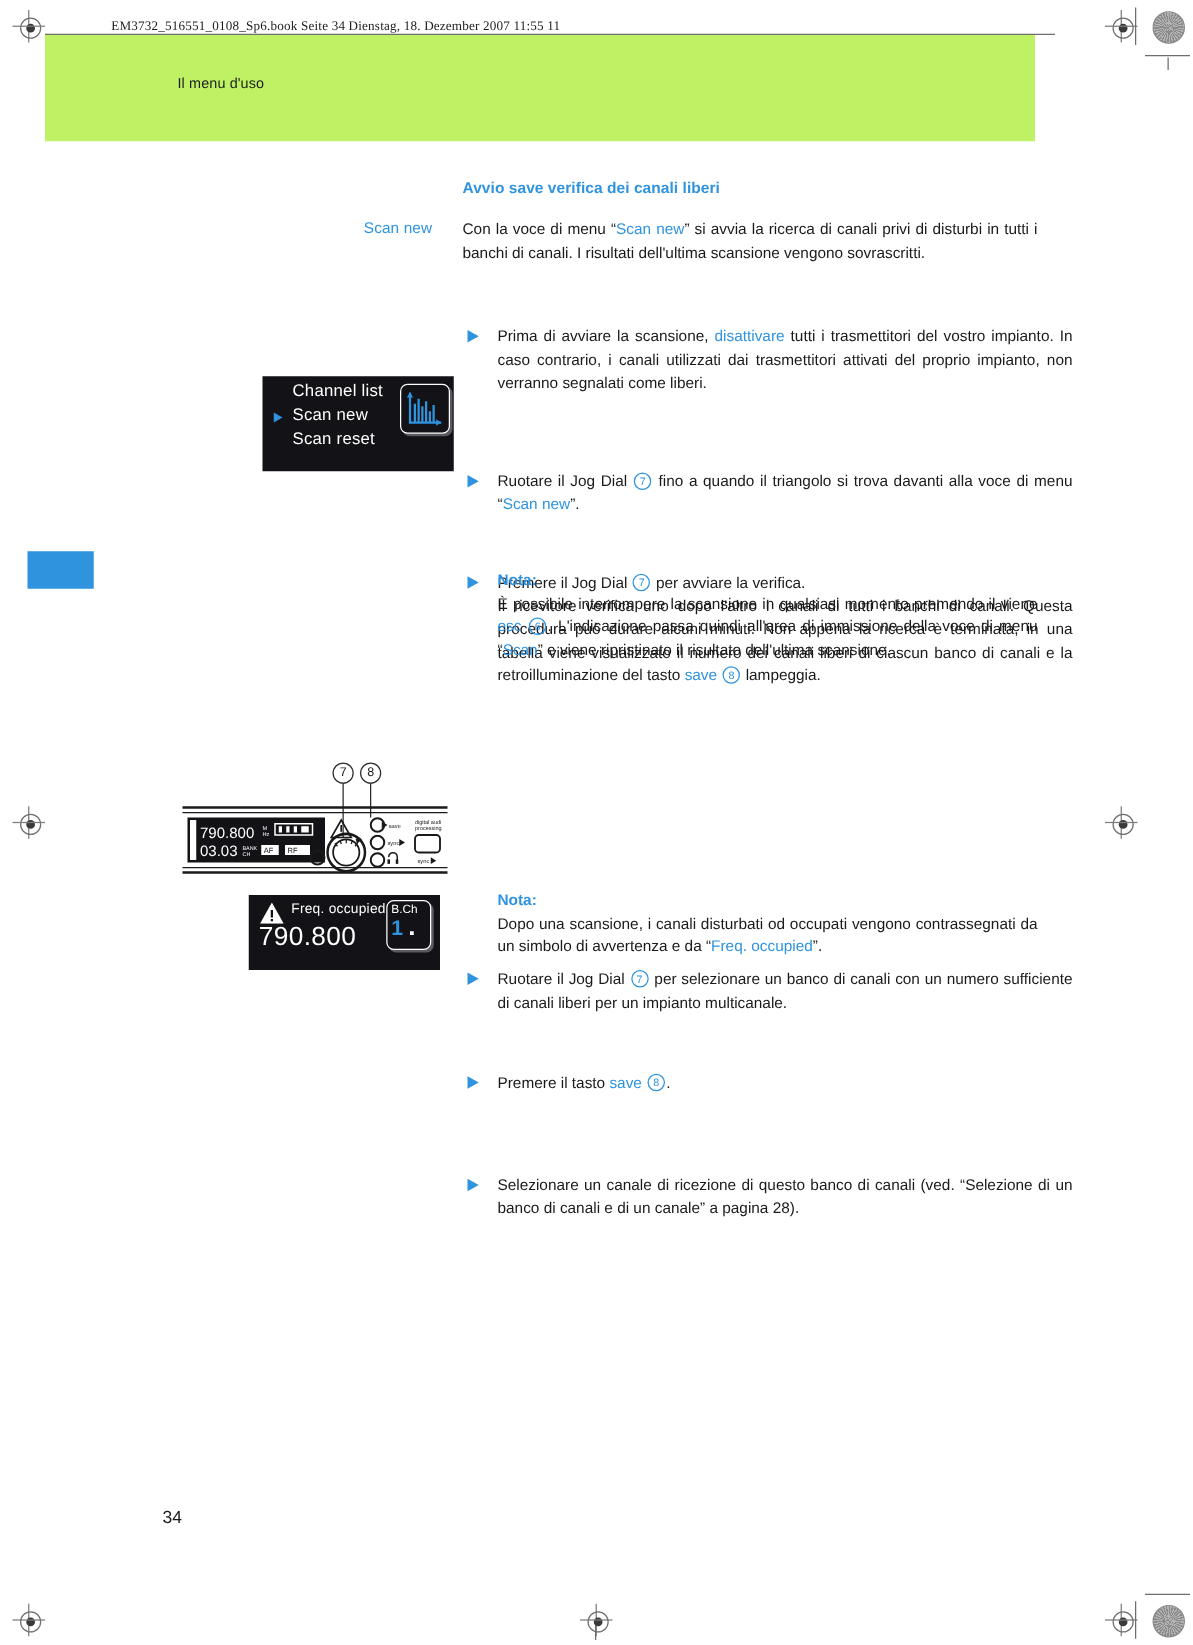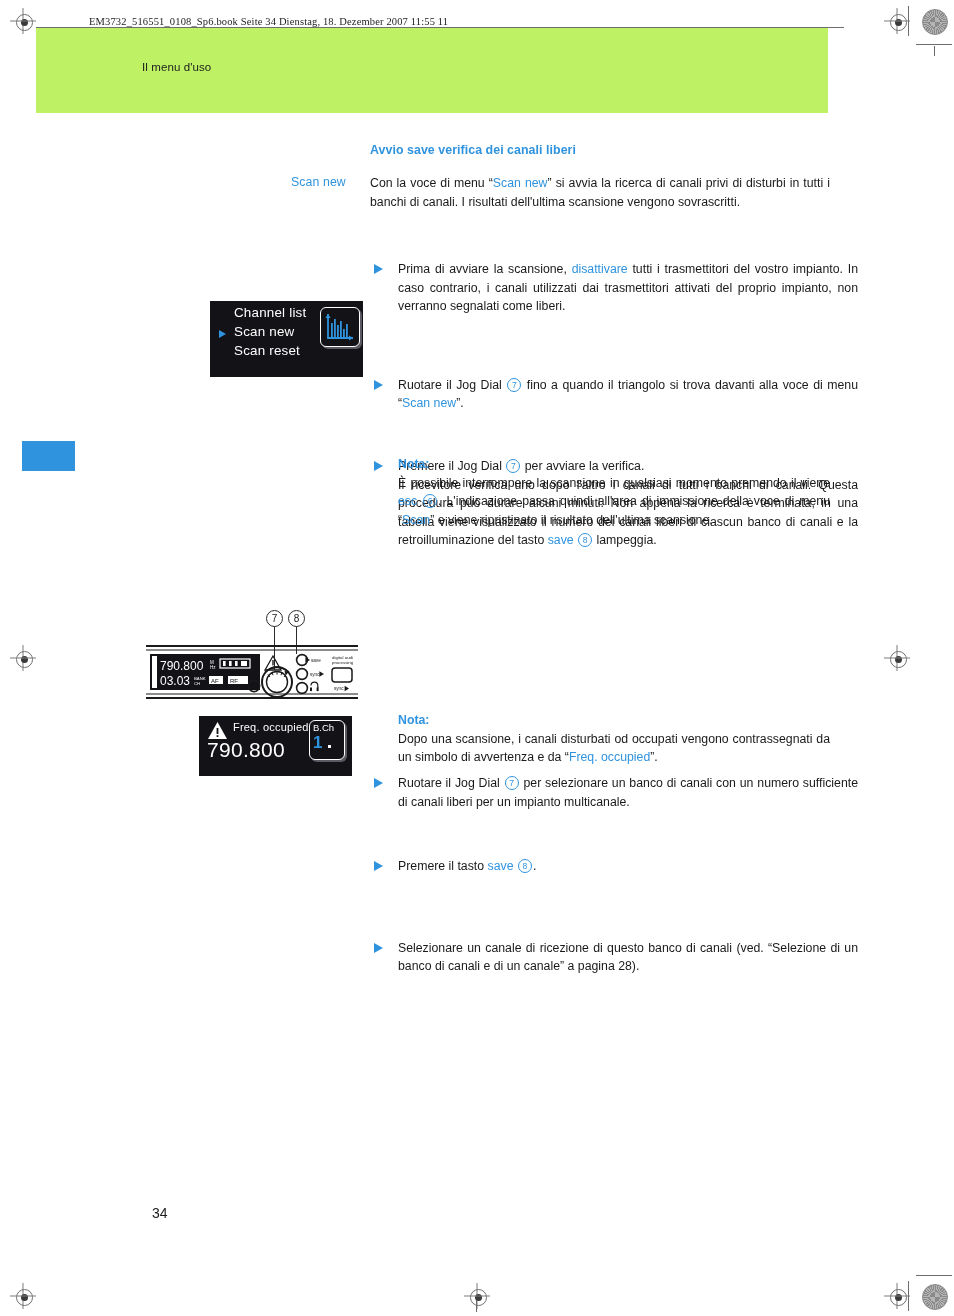--- a/index.html
+++ b/index.html
@@ -125,21 +125,21 @@
 
   
   .panel{position:absolute;left:144px;top:612px;width:216px;height:90px;}
   .callout-num{
     position:absolute;width:15px;height:15px;line-height:15px;border:1px solid #2b2b2b;
     border-radius:50%;font-size:10px;text-align:center;color:#1a1a1a;background:#fff;
   }
   .callout-line{position:absolute;width:1px;background:#2b2b2b;}
 
   
-  .pagenum{position:absolute;left:152px;top:1205px;font-size:14px;color:#1a1a1a;}
+  .pagenum{position:absolute;left:130px;top:1205px;font-size:14px;color:#1a1a1a;}
 </style>
 </head>
 <body>
 
 <div class="page">
 
   <div class="regmark" style="left:10px;top:8px;">
     <div class="regcircle"></div>
   </div>
   <div class="regmark" style="left:884px;top:8px;">

